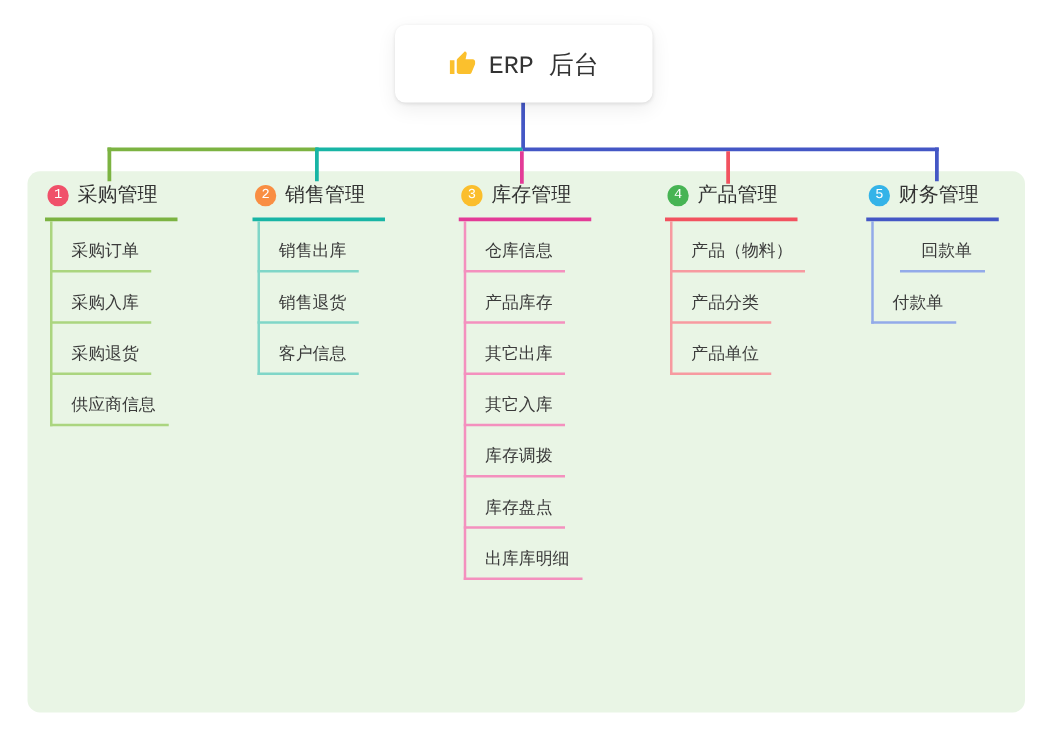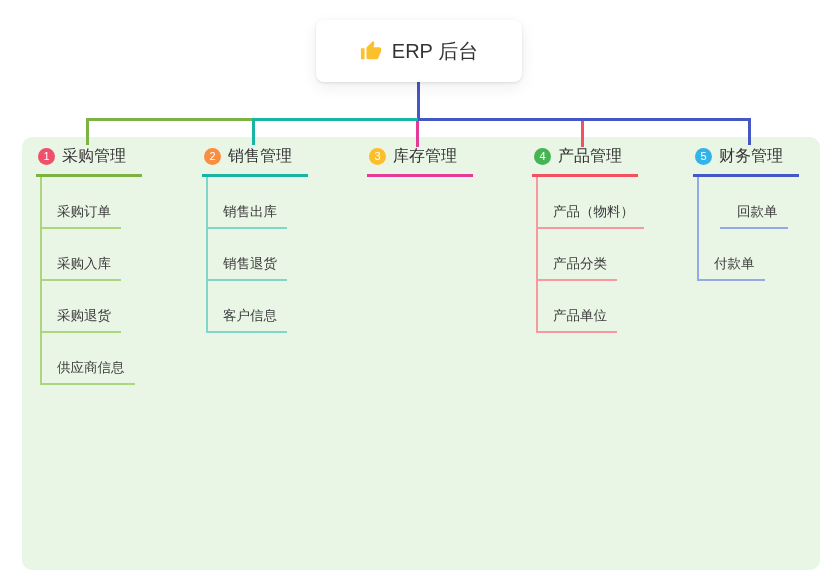--- a/index.html
+++ b/index.html
@@ -1,18 +1,18 @@
 <!DOCTYPE html>
 <html><head>
 <meta charset="utf-8">
 <style>
   html,body{margin:0;padding:0;background:#ffffff;}
   .stage{
     position:relative;width:839px;height:588px;background:#ffffff;overflow:hidden;
-    font-family:Liberation Sans, sans-serif;
+    font-family:Liberation Mono, monospace;
     text-align:center;
   }
   
   .root{
     position:absolute;left:316px;top:20px;width:206px;height:62px;background:#ffffff;
     border-radius:8px;box-shadow:0 1px 3px rgba(0,0,0,.10),0 5px 16px rgba(0,0,0,.07);
     display:flex;align-items:center;justify-content:center;gap:10px;
     font-size:20px;color:#333;cursor:default;
   }
   .root svg{width:22px;height:22px;}
@@ -29,21 +29,21 @@
   }
   #bl1{left:36px}#bl2{left:202px}#bl3{left:367px}#bl4{left:532px}#bl5{left:693px}
   .badge{
     width:17px;height:17px;border-radius:50%;color:#fff;font-size:11px;line-height:17px;
     display:flex;align-items:center;justify-content:center;flex:0 0 17px;
   }
   
   .bcol{position:absolute;top:177px;}
   #col1{left:40px}#col2{left:206px}#col3{left:371px}#col4{left:536px}#col5{left:697px}
   .trunk{position:absolute;left:0;top:0;bottom:0;width:2px;}
-  .crow{height:52px;display:flex;align-items:flex-end;}
+  .crow{height:41px;display:flex;align-items:flex-end;}
   .cnode{
     display:inline-block;font-size:13.5px;color:#3b3b3b;white-space:nowrap;
     padding:0 10px 6px 17px;border-bottom:2px solid;cursor:default;
   }
 </style>
 </head>
 <body>
 
 <div class="stage">
 
@@ -109,20 +109,44 @@
         <div class="cnode" style="border-bottom-color: rgb(128, 214, 200);">销售出库</div>
       </div>
     <div class="crow">
         <div class="cnode" style="border-bottom-color: rgb(128, 214, 200);">销售退货</div>
       </div>
     <div class="crow">
         <div class="cnode" style="border-bottom-color: rgb(128, 214, 200);">客户信息</div>
       </div>
   </div>
 
+  <div class="bcol" id="col3">
+    <div class="trunk" style="background-color: rgb(244, 144, 190);"></div>
+    <div class="crow">
+        <div class="cnode" style="border-bottom-color: rgb(244, 144, 190);">仓库信息</div>
+      </div>
+    <div class="crow">
+        <div class="cnode" style="border-bottom-color: rgb(244, 144, 190);">产品库存</div>
+      </div>
+    <div class="crow">
+        <div class="cnode" style="border-bottom-color: rgb(244, 144, 190);">其它出库</div>
+      </div>
+    <div class="crow">
+        <div class="cnode" style="border-bottom-color: rgb(244, 144, 190);">其它入库</div>
+      </div>
+    <div class="crow">
+        <div class="cnode" style="border-bottom-color: rgb(244, 144, 190);">库存调拨</div>
+      </div>
+    <div class="crow">
+        <div class="cnode" style="border-bottom-color: rgb(244, 144, 190);">库存盘点</div>
+      </div>
+    <div class="crow">
+        <div class="cnode" style="border-bottom-color: rgb(244, 144, 190);">出库库明细</div>
+      </div>
+  </div>
 
   <div class="bcol" id="col4">
     <div class="trunk" style="background-color: rgb(247, 154, 160);"></div>
     <div class="crow">
         <div class="cnode" style="border-bottom-color: rgb(247, 154, 160);">产品（物料）</div>
       </div>
     <div class="crow">
         <div class="cnode" style="border-bottom-color: rgb(247, 154, 160);">产品分类</div>
       </div>
     <div class="crow">

